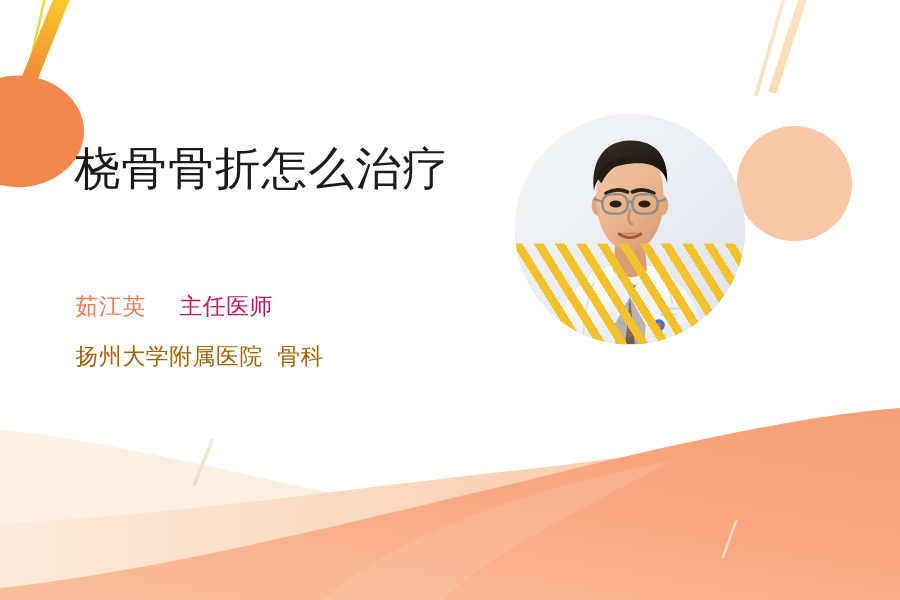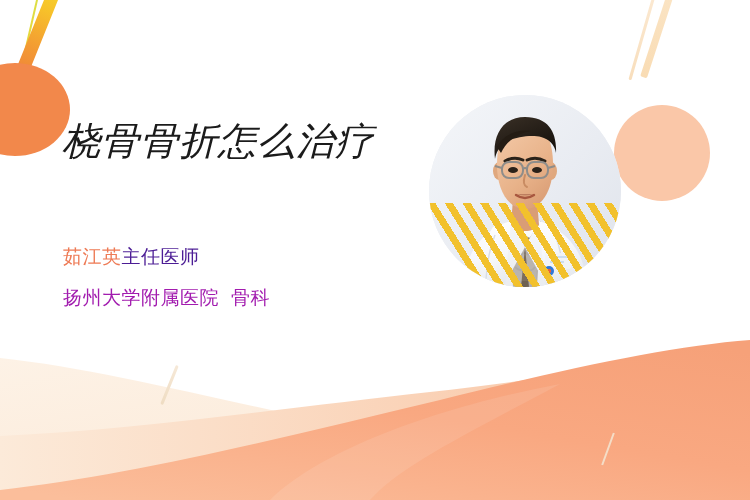--- a/index.html
+++ b/index.html
@@ -154,48 +154,47 @@
   .title {
     position: absolute;
     left: 62px;
     top: 118px;
     font-size: 38px;
     line-height: 1.25;
     letter-spacing: 1px;
     color: #1B1B1B;
     font-weight: 500;
     white-space: nowrap;
-    font-style: italic;
   }
 
   .byline {
     position: absolute;
     left: 63px;
     top: 247px;
     font-size: 19px;
     line-height: 1.0;
     white-space: nowrap;
   }
   .doc-name {
     font-weight: normal;
     color: #EE7B56;
     letter-spacing: .5px;
   }
   .doc-title {
-    color: #4c1d95;
-    margin-left: 0;
+    color: #be185d;
+    margin-left: 28px;
     letter-spacing: .5px;
   }
   .affil {
     position: absolute;
     left: 63px;
     top: 288px;
     font-size: 19px;
     line-height: 1.0;
-    color: #a21caf;
+    color: #a16207;
     letter-spacing: .5px;
     white-space: nowrap;
   }
   .affil .dept { margin-left: 12px; }
 </style>
 </head>
 <body>
 
 <div id="card">
 

